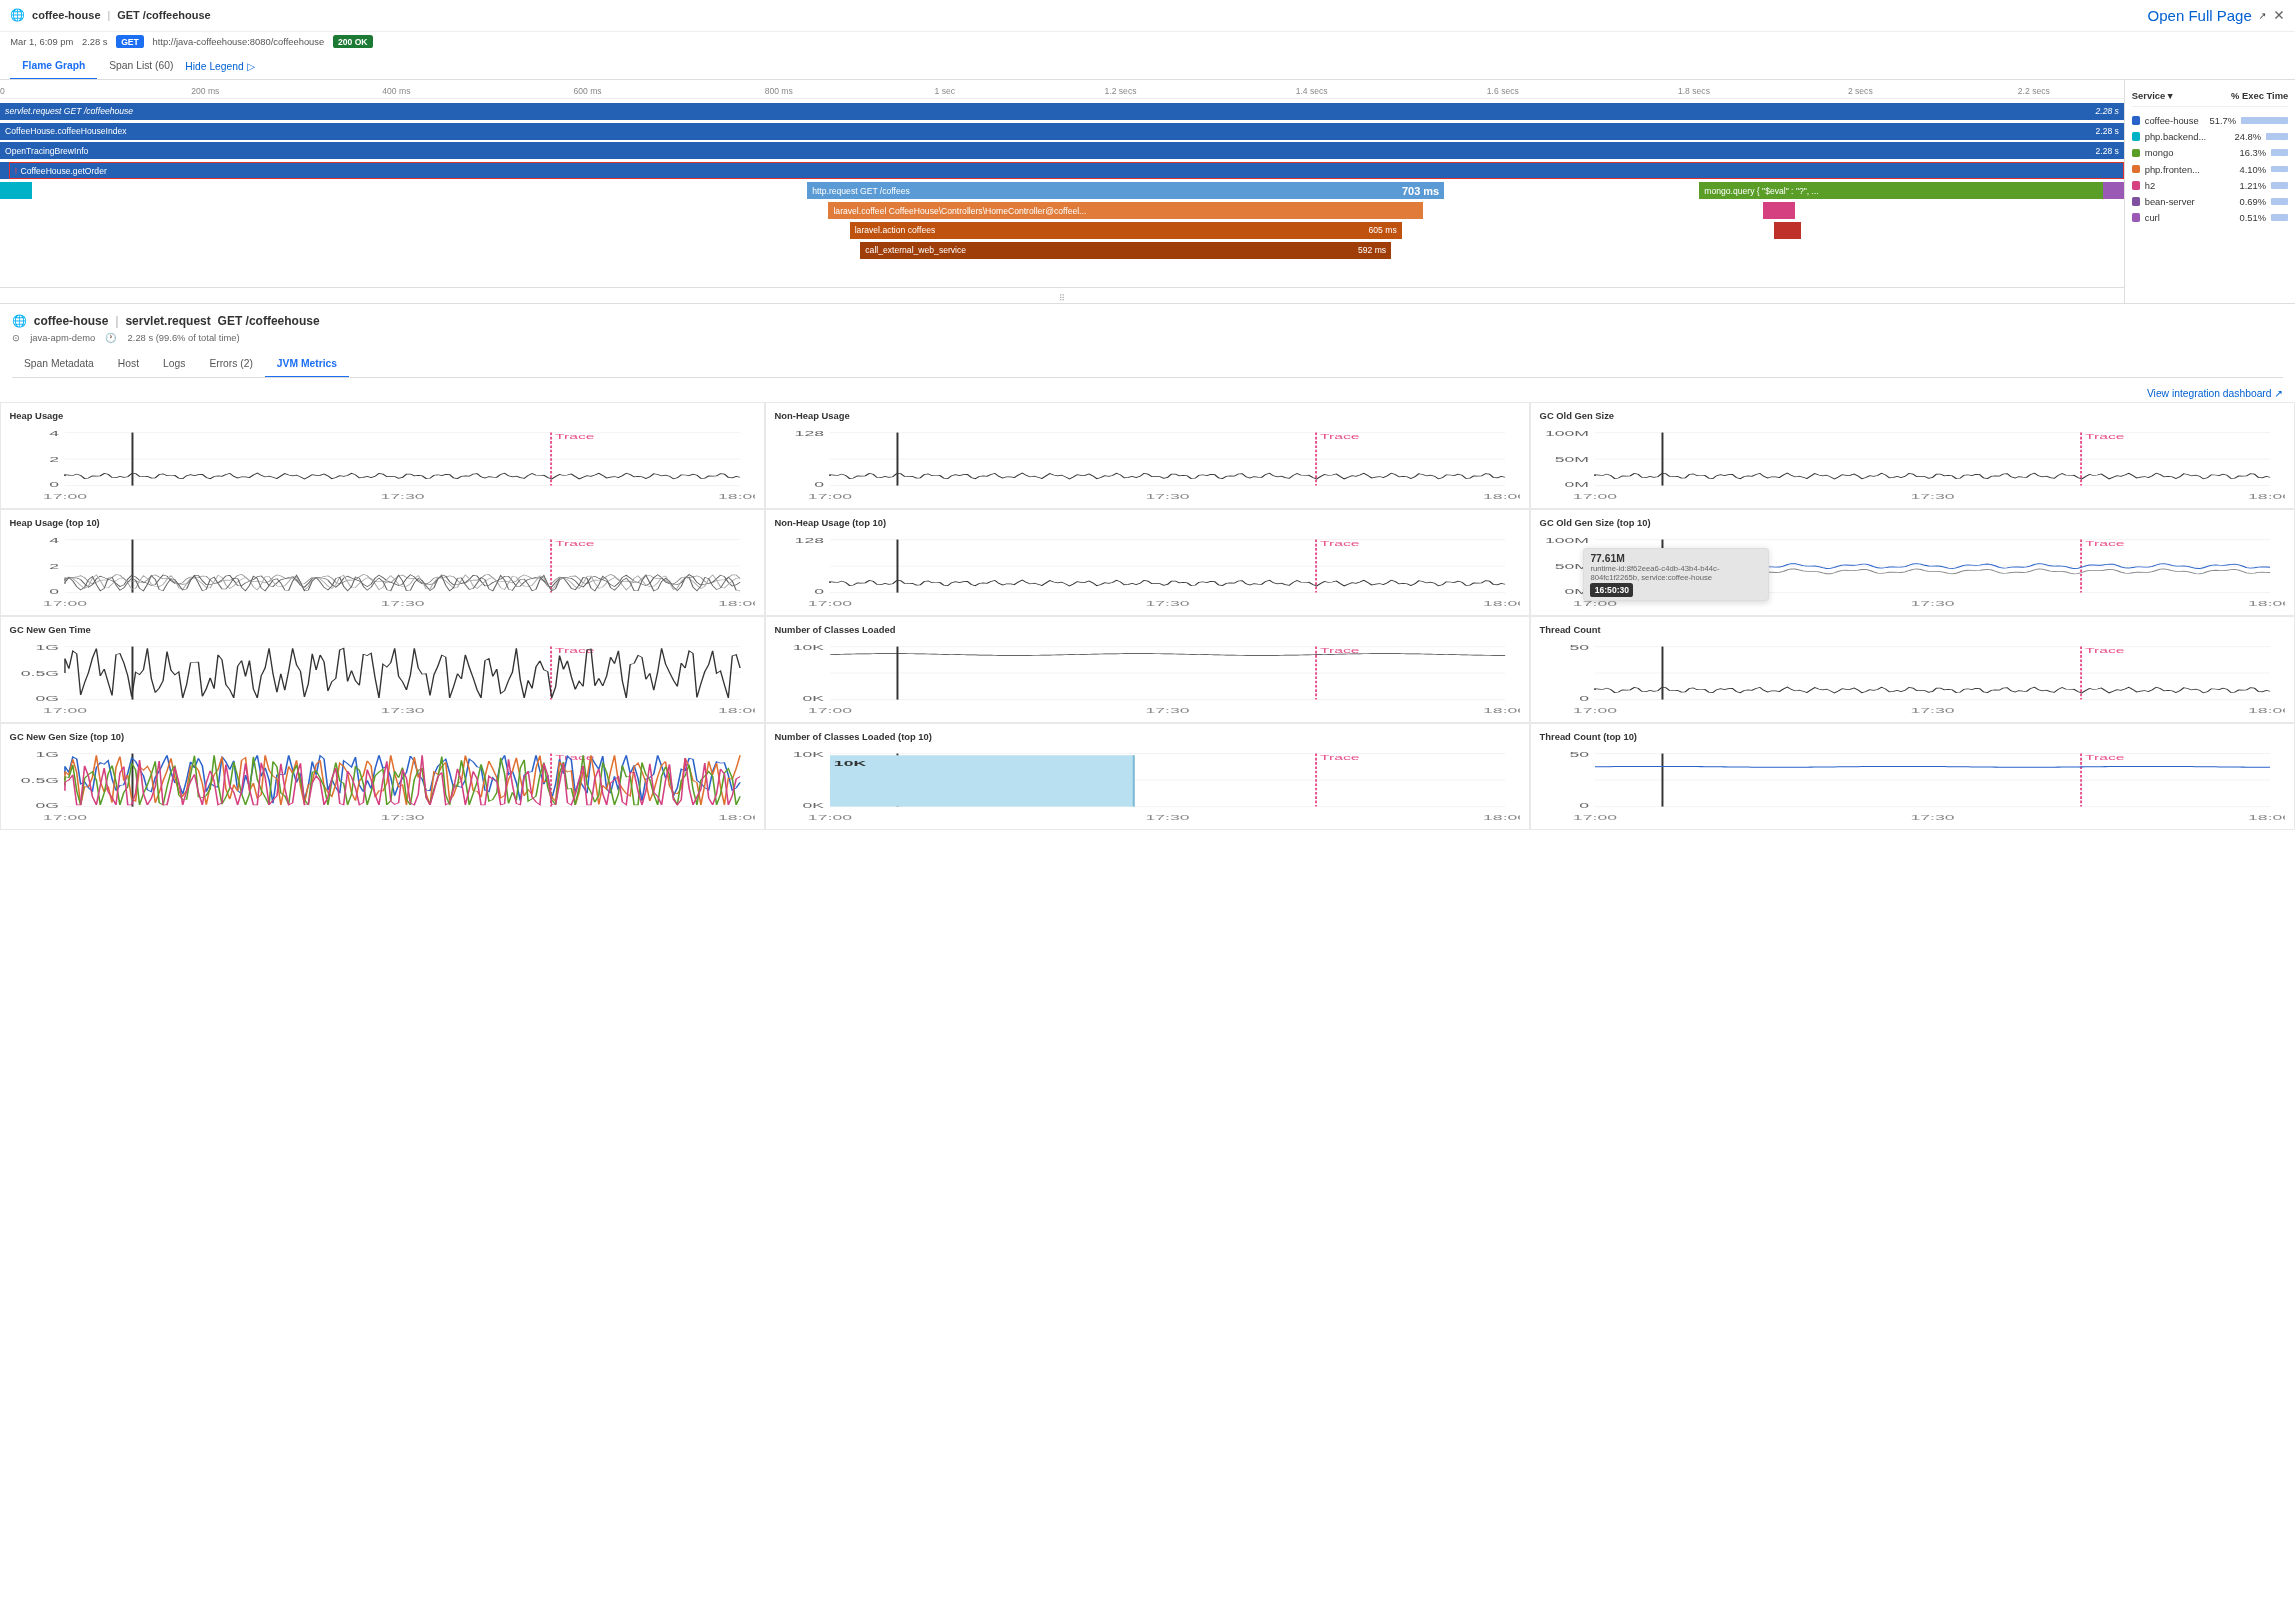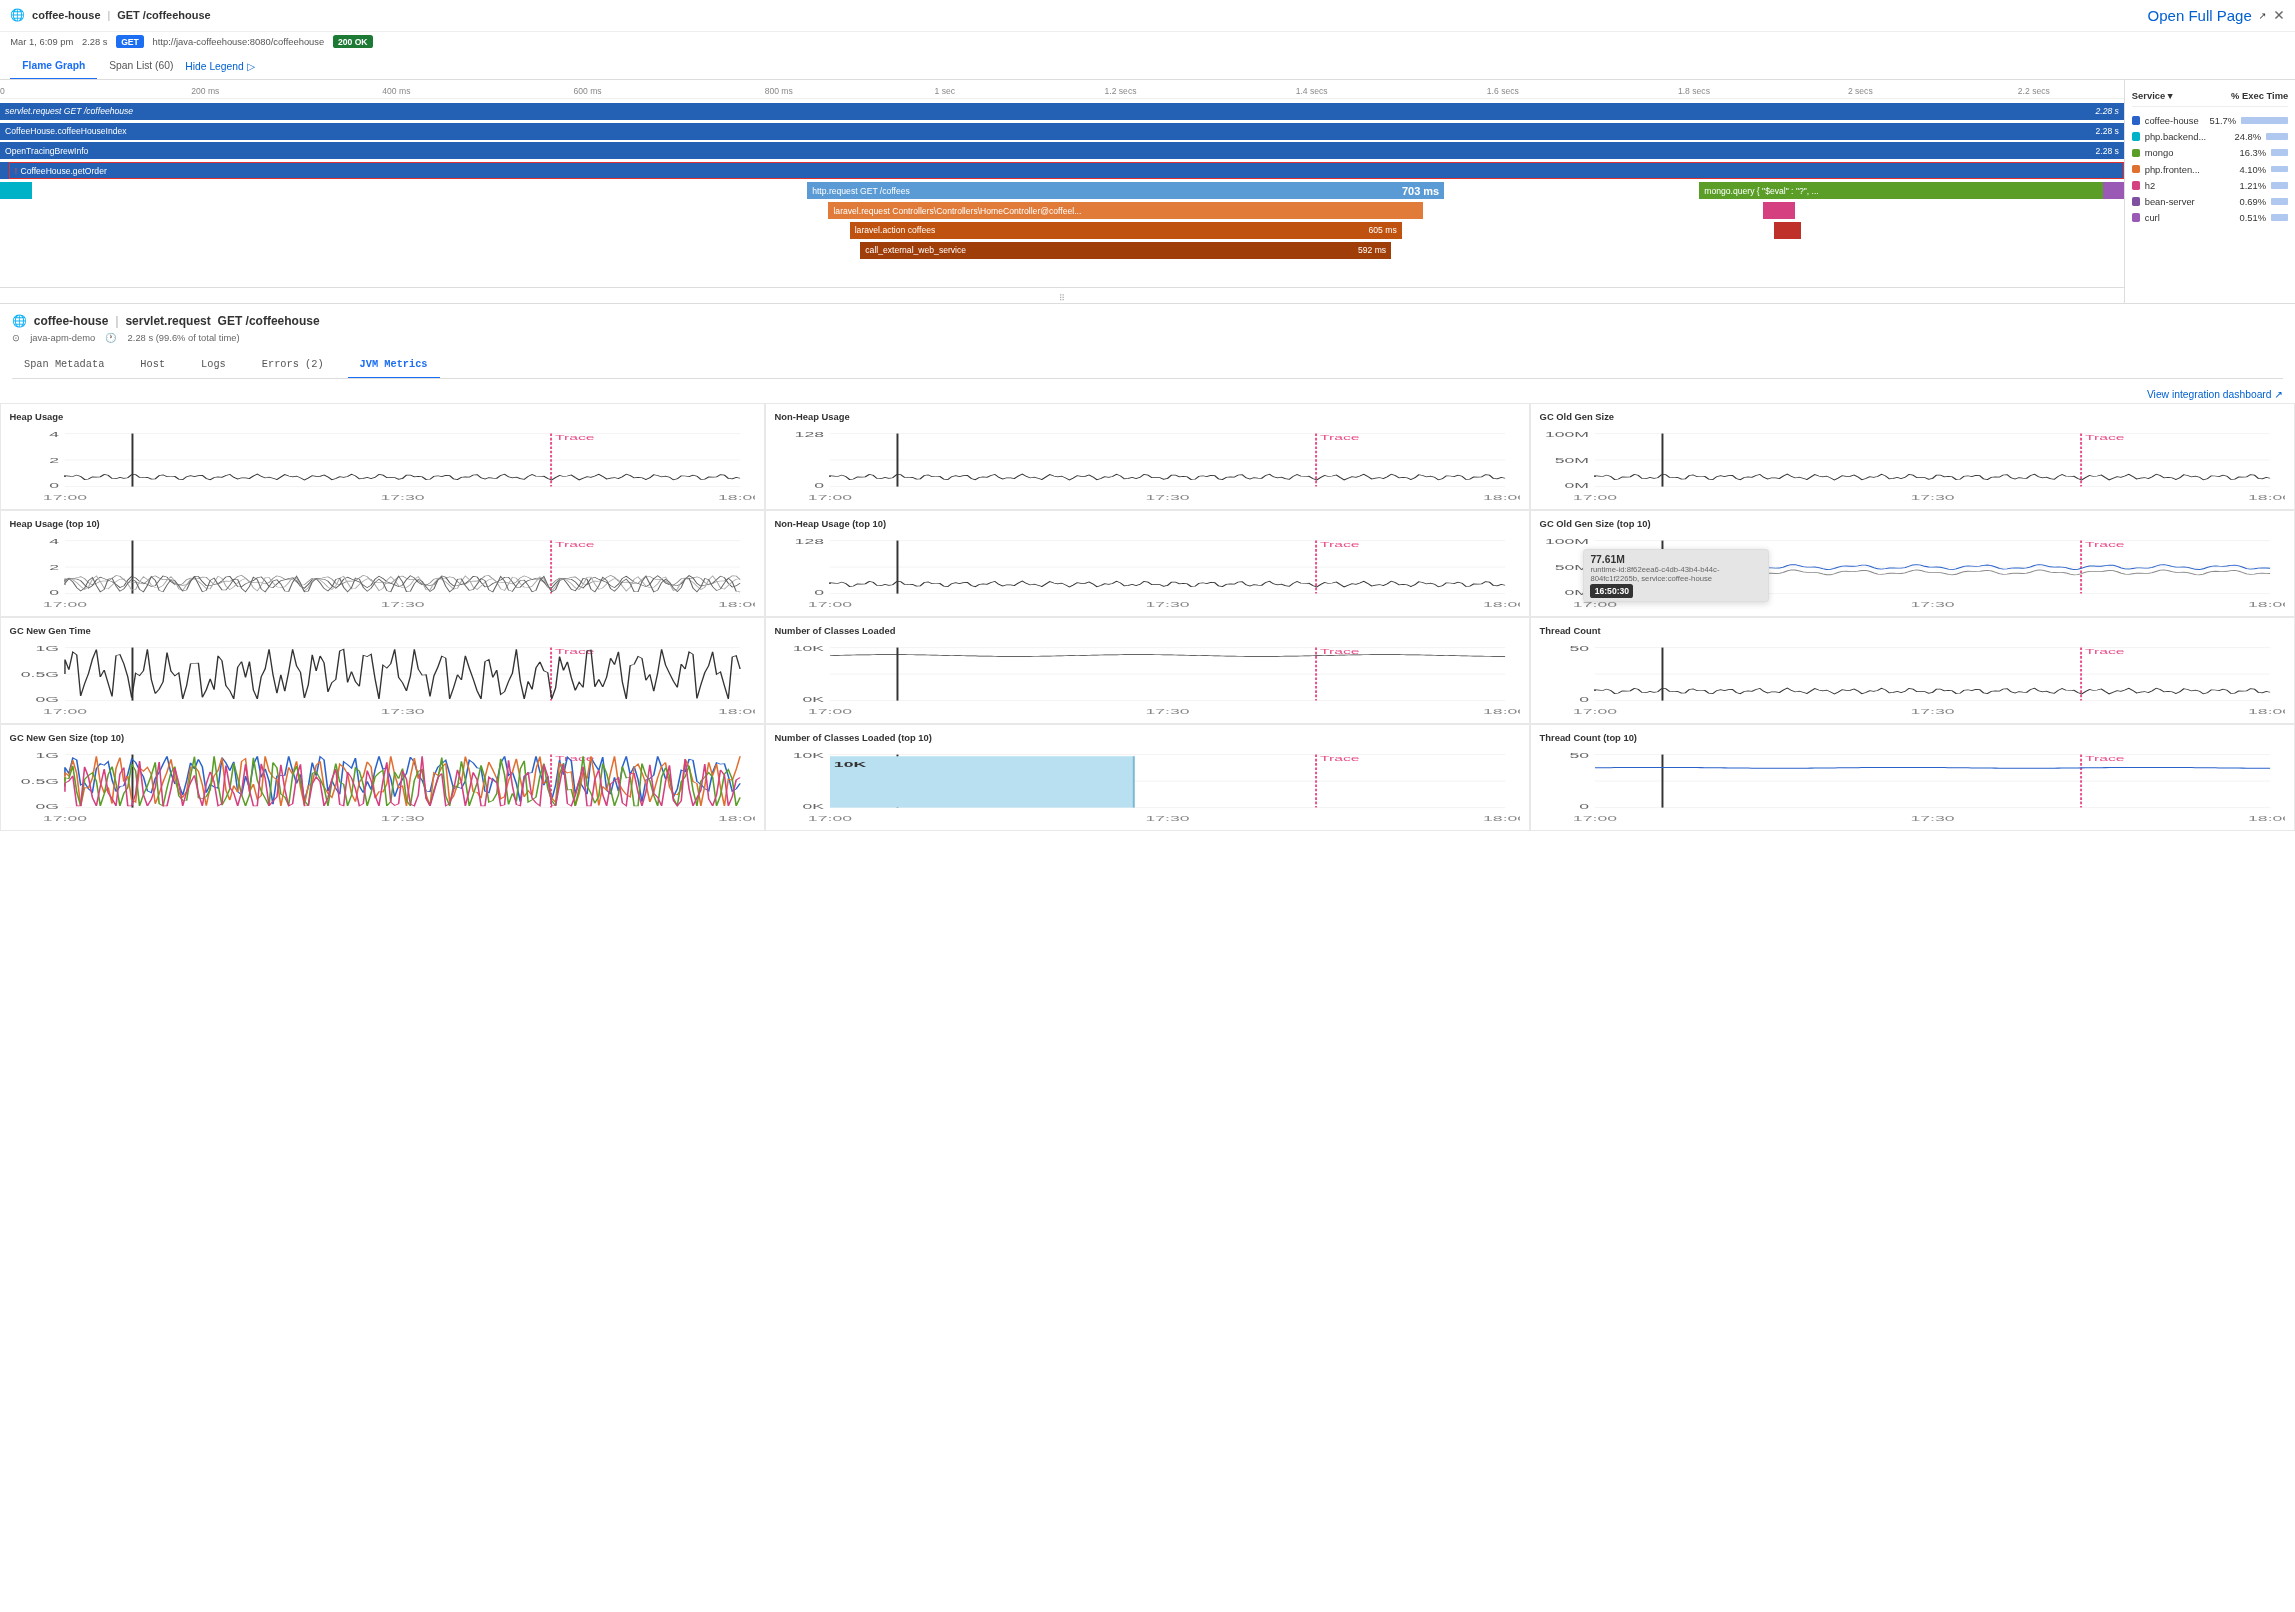--- a/index.html
+++ b/index.html
@@ -44,21 +44,21 @@
     .legend-bar-mini { height: 6.8px; background: #b0c8f0; border-radius: 0.9px; min-width: 17px; }
 
     
     .section-divider { border-top: 0.9px solid #ddd; margin: 0; padding: 5.1px 0 0; display: flex; justify-content: center; }
     .drag-handle { color: #aaa; font-size: 8.6px; }
 
     
     .bottom-panel { padding: 10.3px 12px 0; }
     .span-title { display: flex; align-items: center; gap: 6.8px; font-size: 12px; font-weight: 600; margin-bottom: 3.4px; }
     .span-meta { display: flex; align-items: center; gap: 10.3px; font-size: 9.4px; color: #666; margin-bottom: 8.6px; }
-    .span-tabs { display: flex; gap: 12px; border-bottom: 0.9px solid #ddd; margin-bottom: 0; font-family: Liberation Mono, monospace; }
+    .span-tabs { display: flex; gap: 0; border-bottom: 0.9px solid #ddd; margin-bottom: 0; }
     .span-tab { padding: 6.8px 12px; cursor: pointer; font-size: 10.3px; color: #555; border-bottom: 1.7px solid transparent; }
     .span-tab.active { color: #1c6ef3; border-bottom: 1.7px solid #1c6ef3; font-weight: 600; }
 
     
     .metrics-top-bar { display: flex; justify-content: flex-end; padding: 8.6px 12px 3.4px; }
     .view-integration { color: #0060d1; font-size: 10.3px; cursor: pointer; }
 
     .metrics-grid { display: grid; grid-template-columns: 1fr 1fr 1fr; gap: 0; }
     .metric-cell { border: 0.9px solid #e8e8e8; padding: 6.8px 8.6px; position: relative; min-height: 103px; }
     .metric-title { font-size: 9.4px; font-weight: 600; color: #333; margin-bottom: 3.4px; }
@@ -175,21 +175,21 @@
 
           <div class="flame-bar" style="left:80%; width:19%; background:#5a9e28; position:absolute; height:17px; display:flex; align-items:center; padding:0 5.1px; color:#fff; font-size:8.6px; overflow:hidden;">
             mongo.query { "$eval" : "?", ...
           </div>
 
           <div style="position:absolute; left:80%; width:1%; height:17px; background:#9b59b6; margin-left: 19%;"></div>
         </div>
 
         <div class="flame-row" style="position:relative; height:19px; margin:0.9px 0;">
           <div class="flame-bar" style="left:39%; width:28%; background:#e07b39; position:absolute; height:17px; display:flex; align-items:center; padding:0 5.1px; color:#fff; font-size:8.6px; overflow:hidden;">
-            laravel.request Controllers\Controllers\HomeController@coffeel...
+            laravel.coffeel CoffeeHouse\Controllers\HomeController@coffeel...
           </div>
 
           <div style="position:absolute; left:83%; width:1.5%; height:17px; background:#d44080;"></div>
         </div>
 
         <div class="flame-row" style="position:relative; height:19px; margin:0.9px 0;">
           <div class="flame-bar" style="left:40%; width:26%; background:#c0520f; position:absolute; height:17px; display:flex; align-items:center; padding:0 5.1px; color:#fff; font-size:8.6px;">
             laravel.action coffees
             <span style="position:absolute; right:5.1px; font-size:8.6px;">605 ms</span>
           </div>

